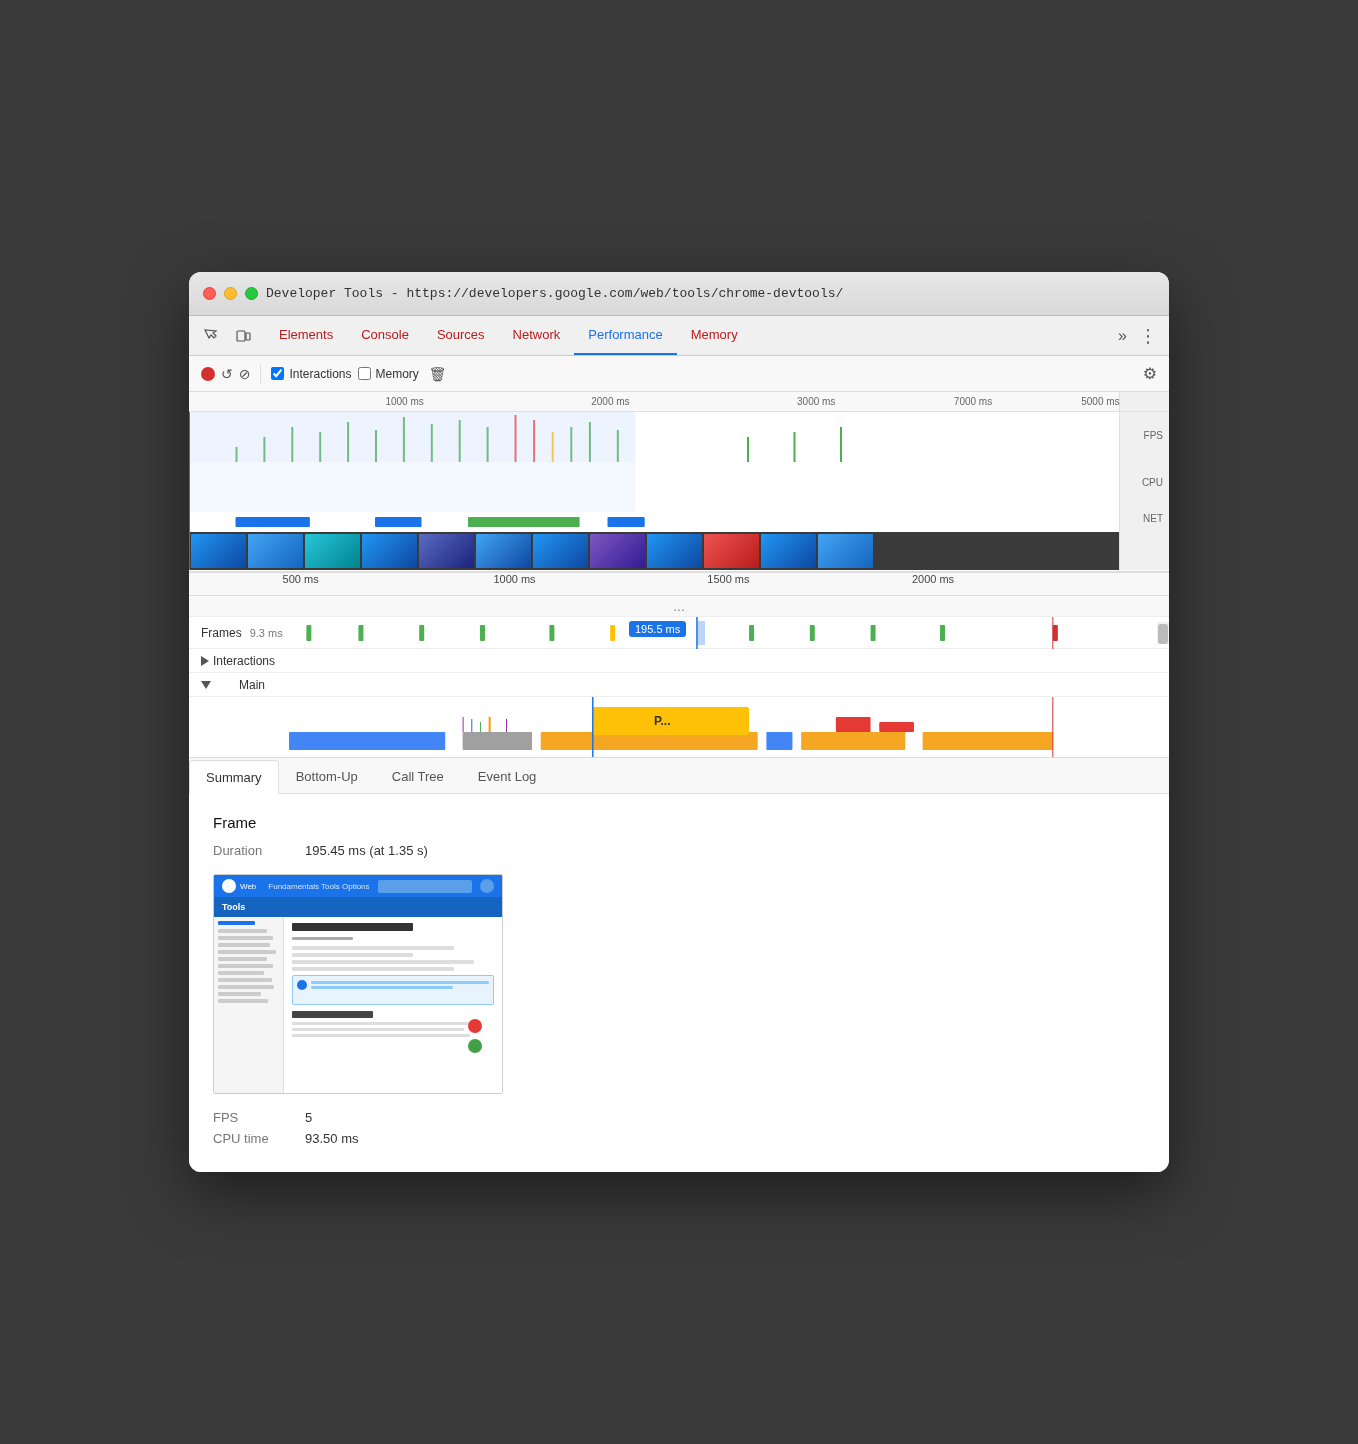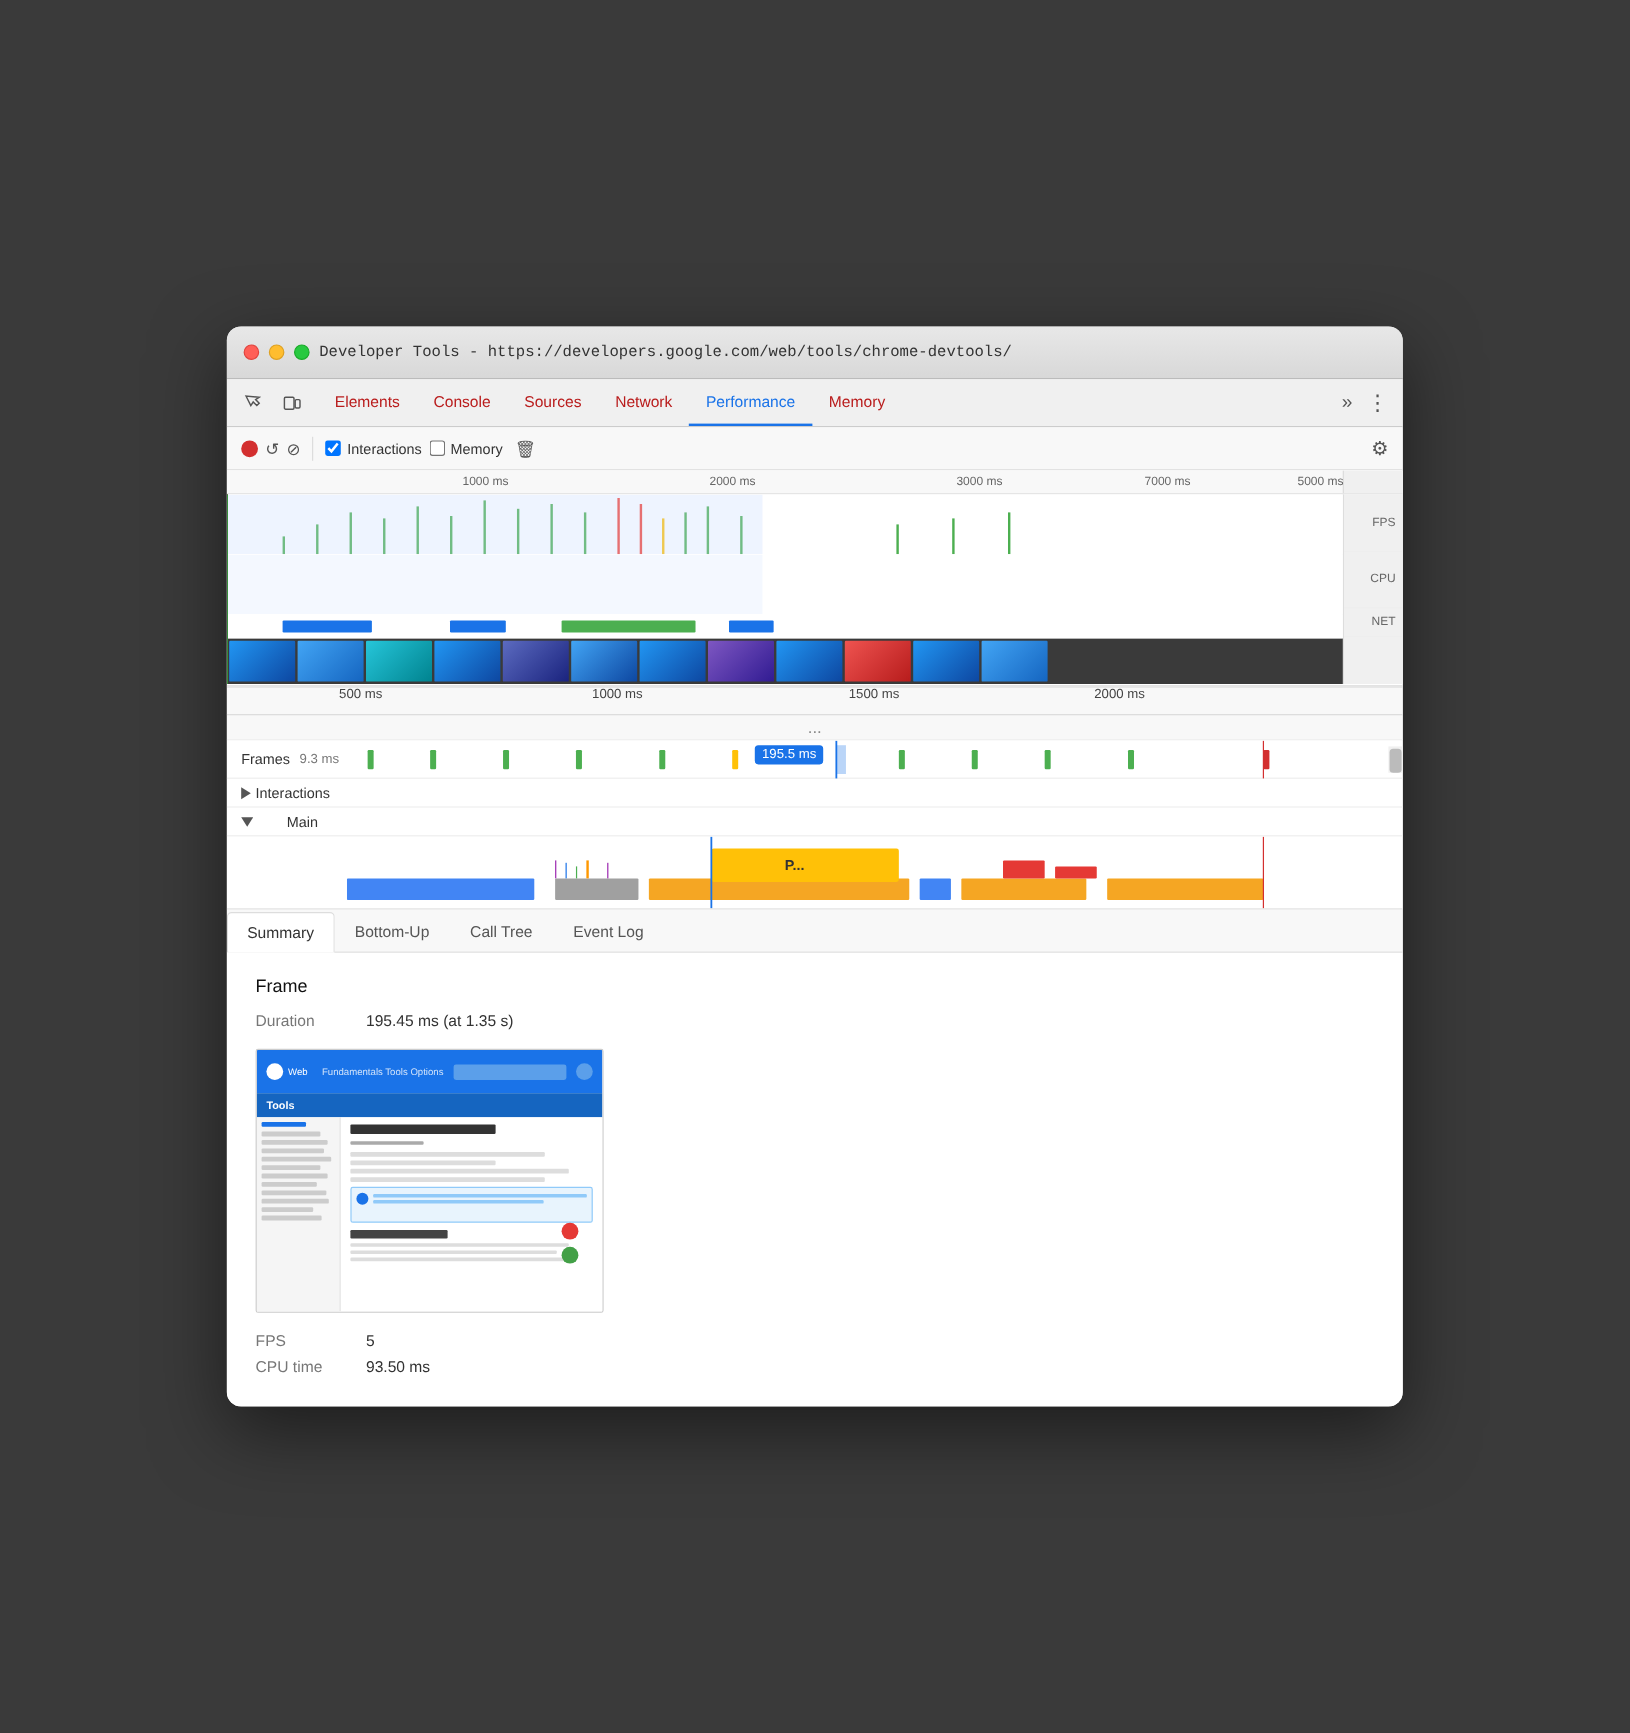--- a/index.html
+++ b/index.html
@@ -318,21 +318,21 @@
       position: relative;
     }
     .screenshot-inner {
       width: 100%;
       height: 100%;
       background: #fff;
       display: flex;
       flex-direction: column;
     }
     .screenshot-topbar {
-      height: 36px;
+      height: 22px;
       background: #1a73e8;
       display: flex;
       align-items: center;
       padding: 0 8px;
       gap: 4px;
     }
     .screenshot-logo {
       width: 14px; height: 14px;
       border-radius: 50%;
       background: #fff;

